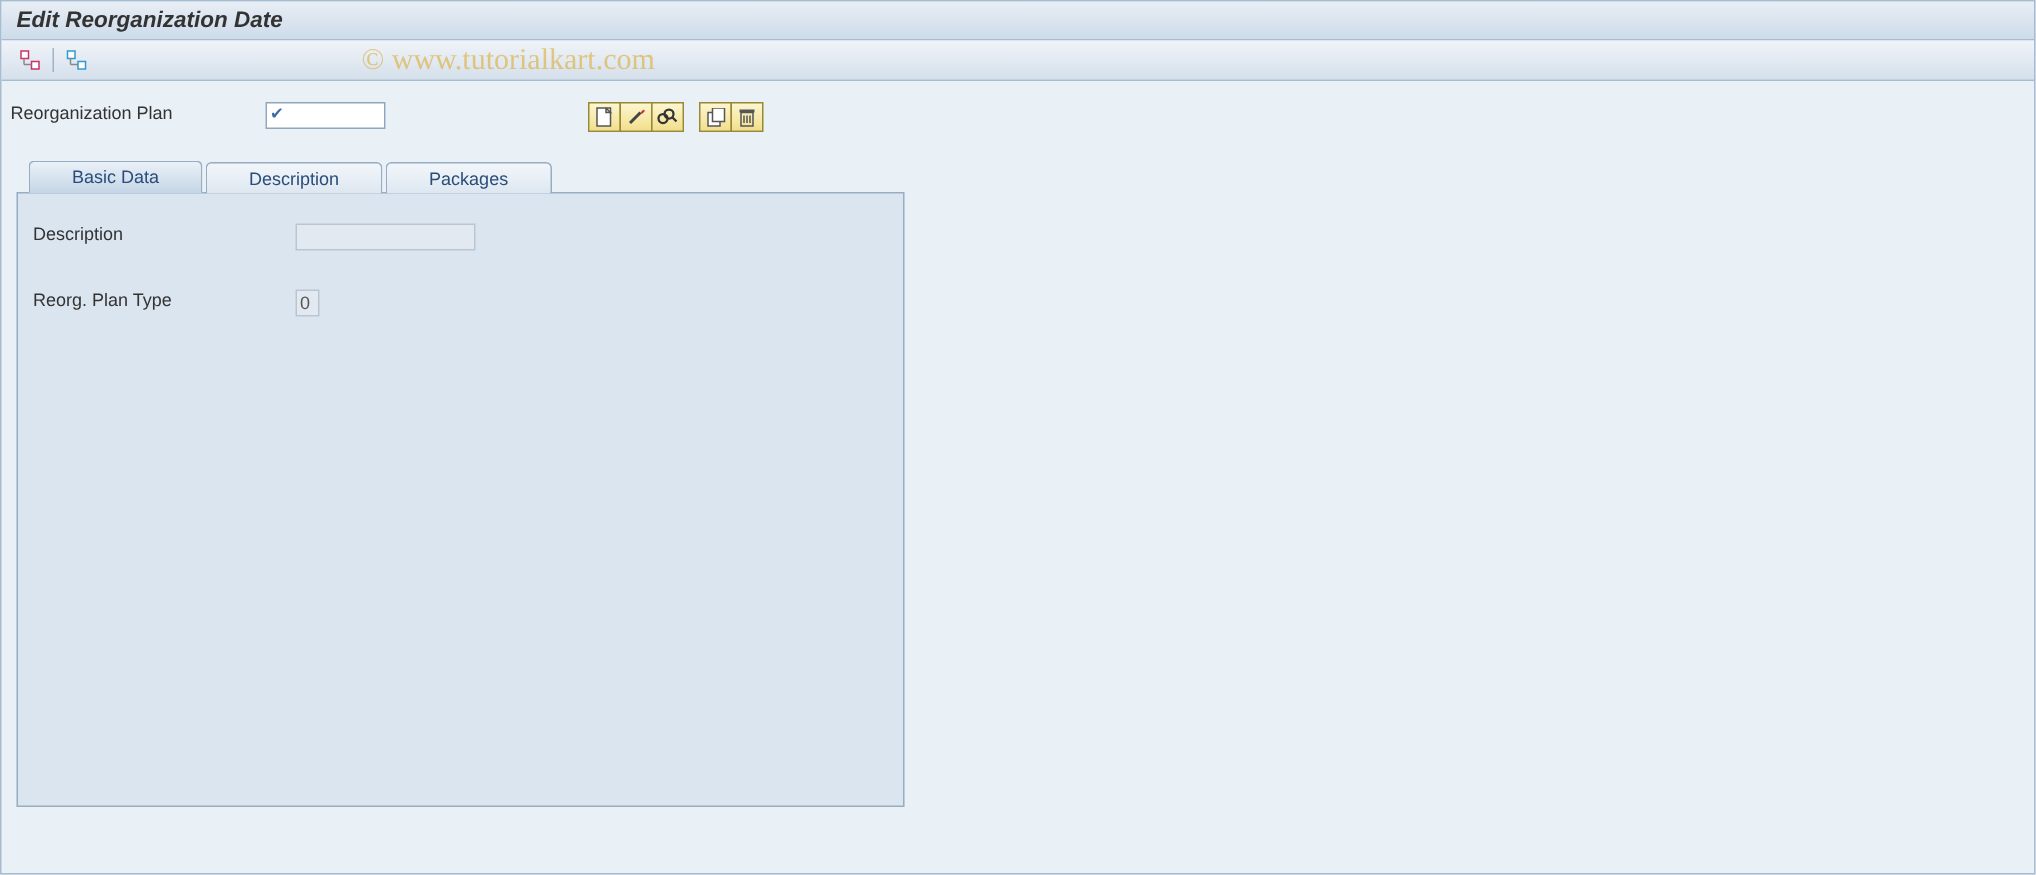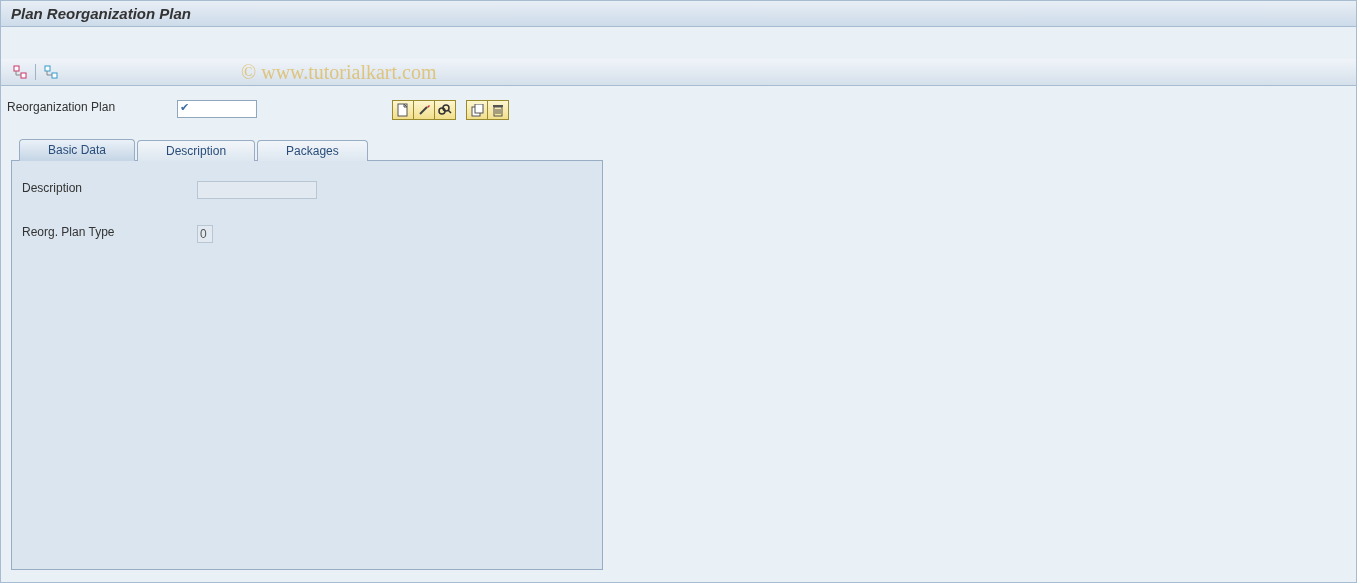--- a/index.html
+++ b/index.html
@@ -22,21 +22,20 @@
     font-style: italic;
     color: #333;
   }
   .toolbar {
     background: linear-gradient(to bottom, #f0f4f9 0%, #d5e0eb 100%);
     border-bottom: 1px solid #a8bcd1;
     padding: 3px 8px;
     display: flex;
     align-items: center;
     position: relative;
-    margin-top: 32px;
   }
   .tb-btn {
     width: 22px;
     height: 20px;
     display: inline-flex;
     align-items: center;
     justify-content: center;
     border: 1px solid transparent;
     cursor: default;
   }
@@ -144,21 +143,21 @@
     display:flex;
     align-items:flex-start;
     margin-bottom: 8px;
   }
   .panel-row label { width: 175px; color:#333; }
   svg { display:block; }
 </style>
 </head>
 <body>
 
-<div class="titlebar">Plan Reorganization Plan</div>
+<div class="titlebar">Edit Reorganization Date</div>
 
 <div class="toolbar">
   <span class="tb-btn">
     <svg width="14" height="14">
         <rect x="1" y="1" width="5" height="5" fill="#fff" stroke="#c36" stroke-width="1"></rect>
         <rect x="8" y="8" width="5" height="5" fill="#fff" stroke="#c36" stroke-width="1"></rect>
         <line x1="3" y1="6" x2="3" y2="10" stroke="#888"></line>
         <line x1="3" y1="10" x2="8" y2="10" stroke="#888"></line>
       </svg>
   </span>

